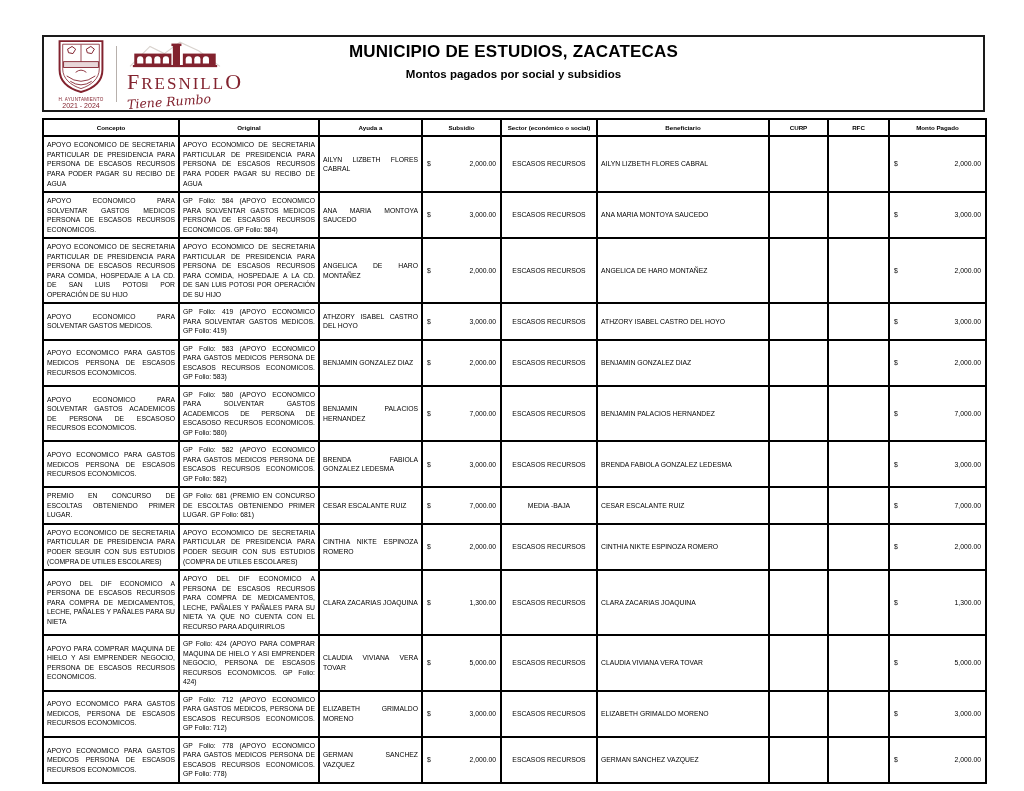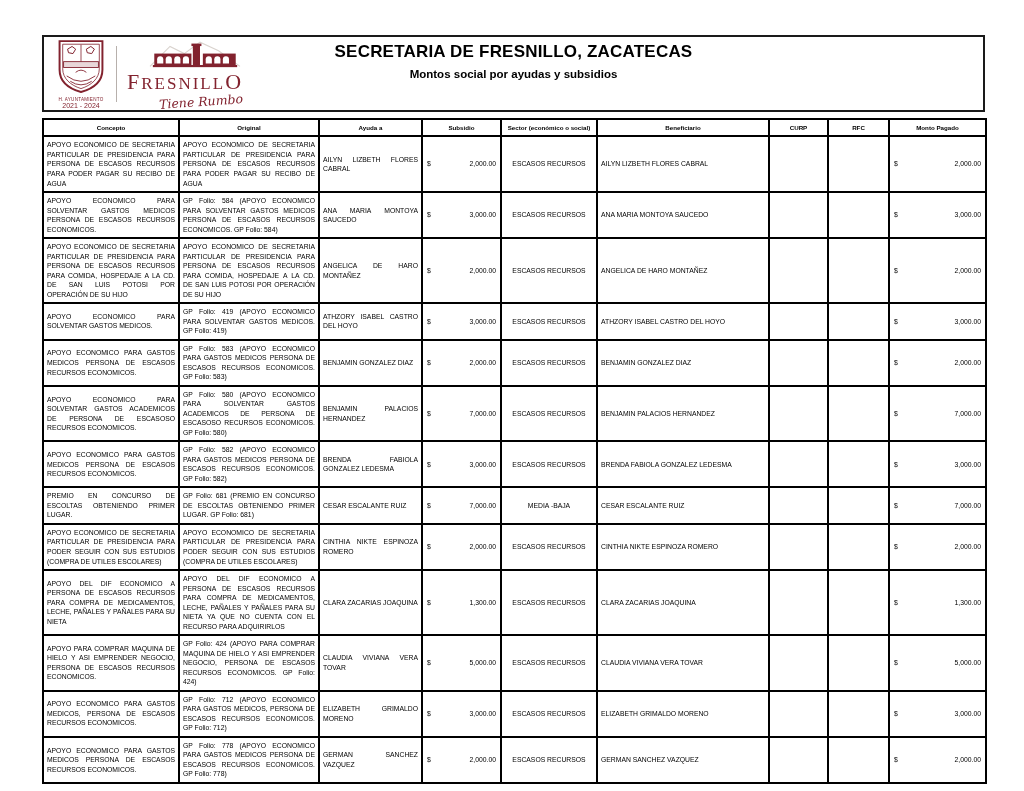--- a/index.html
+++ b/index.html
@@ -8,21 +8,21 @@
 
   
   .header-box{position:absolute;left:42px;top:35px;width:943px;height:77px;
     border:2px solid #1a1a1a;box-sizing:border-box;background:#fff;}
   .logo-group{position:absolute;left:12px;top:5px;height:64px;display:flex;align-items:center;gap:10px;}
   .crest{display:flex;flex-direction:column;align-items:center;}
   .crest-caption{color:var(--brand,#82222e);text-align:center;line-height:1.15;margin-top:1px;}
   .crest-caption .l1{display:block;font-size:4.6px;letter-spacing:.25px;}
   .crest-caption .l2{display:block;font-size:7px;}
   .logo-divider{width:1px;height:56px;background:#b7b0ac;}
-  .brand{display:flex;flex-direction:column;align-items:flex-end;}
+  .brand{display:flex;flex-direction:column;align-items:flex-start;}
   .brand-name{font-family:"Liberation Serif",serif;color:var(--brand,#82222e);
     letter-spacing:2px;line-height:1;margin-top:1px;white-space:nowrap;}
   .brand-name .big{font-size:22px;}
   .brand-name .mid{font-size:17px;}
   .brand-tagline{font-family:"DejaVu Serif",serif;font-style:italic;color:var(--brand,#82222e);
     font-size:12.5px;transform:rotate(-4deg);margin-top:1px;}
   .title-block{position:absolute;left:0;right:0;top:5px;text-align:center;}
   .doc-title{font-size:17px;font-weight:bold;letter-spacing:.2px;}
   .doc-sub{font-size:11.5px;font-weight:bold;margin-top:6px;white-space:pre-wrap;}
 
@@ -77,22 +77,22 @@
           <path d="M80 33 v-6 a4.3 4.3 0 0 1 8.6 0 v6 z" fill="#ffffff"></path>
           <path d="M92 33 v-6 a4.3 4.3 0 0 1 8.6 0 v6 z" fill="#ffffff"></path>
           <path d="M104 33 v-6 a4.3 4.3 0 0 1 8.6 0 v6 z" fill="#ffffff"></path>
           <rect x="6" y="35" width="118" height="3" fill="#82222e"></rect>
         </svg>
         <div class="brand-name"><span class="big">F</span><span class="mid">RESNILL</span><span class="big">O</span></div>
         <div class="brand-tagline">Tiene Rumbo</div>
       </div>
     </div>
     <div class="title-block">
-      <div class="doc-title">SECRETARIA DE FRESNILLO, ZACATECAS</div>
-      <div class="doc-sub">Montos social por ayudas y subsidios</div>
+      <div class="doc-title">MUNICIPIO DE ESTUDIOS, ZACATECAS</div>
+      <div class="doc-sub">Montos pagados por social y subsidios</div>
     </div>
   </div>
 
   <table class="report">
     <colgroup>
       <col style="width:136px">
         <col style="width:140px">
         <col style="width:103px">
       <col style="width:79px">
         <col style="width:96px">

